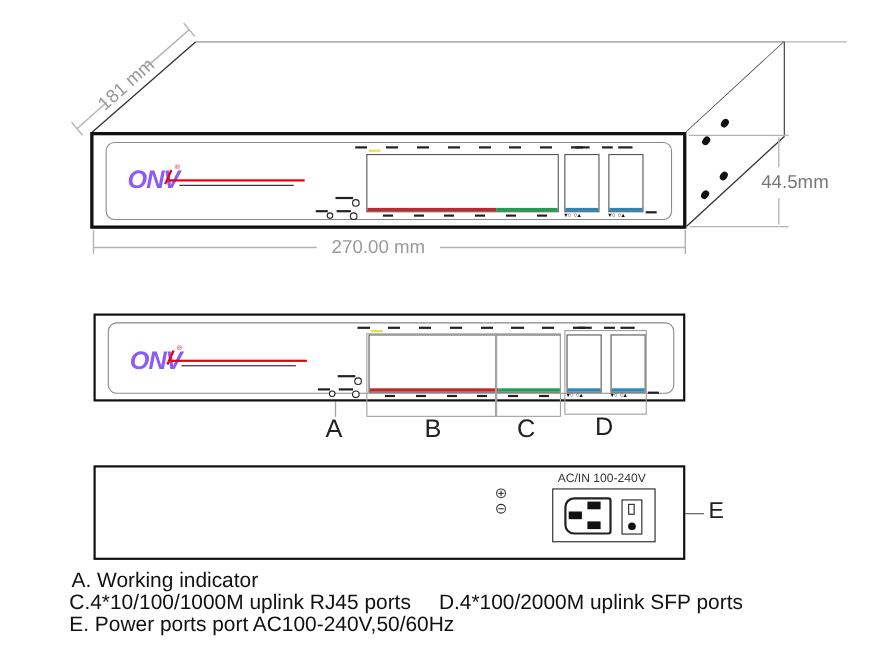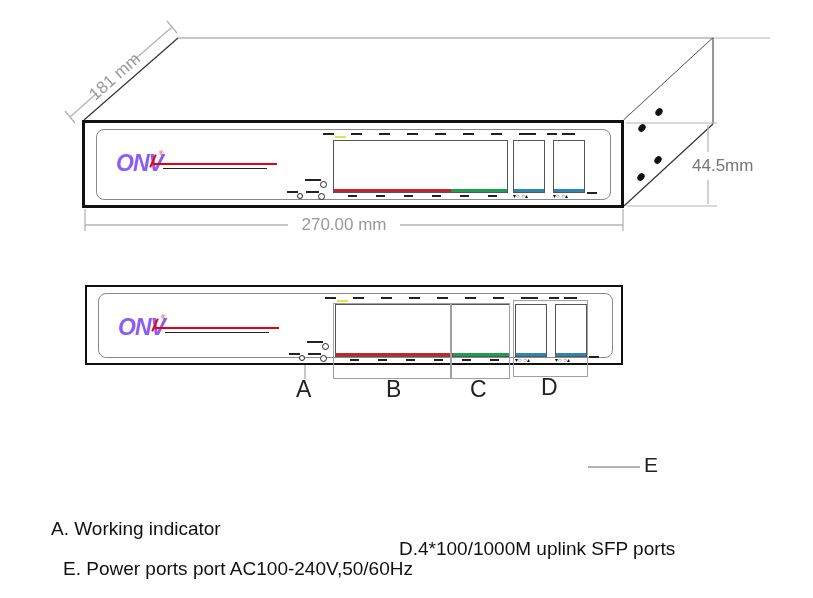--- a/index.html
+++ b/index.html
@@ -190,19 +190,41 @@
   </div>
 
   <div class="co-box" style="left:333px;top:303px;width:117px;height:74px;"></div>
   <div class="co-box" style="left:450px;top:303px;width:58px;height:74px;"></div>
   <div class="co-box" style="left:513px;top:300px;width:73px;height:75px;"></div>
   <div class="co-label" style="left:296px;top:376px;">A</div>
   <div class="co-label" style="left:386px;top:376px;">B</div>
   <div class="co-label" style="left:470px;top:376px;">C</div>
   <div class="co-label" style="left:541px;top:374px;">D</div>
 
+  <div id="panelrear" class="panel">
+    <div class="screw" style="left:364px;top:19px;">
+      <div class="screw-cross-h"></div>
+        <div class="screw-cross-v"></div>
+    </div>
+    <div class="screw" style="left:364px;top:33px;">
+      <div class="screw-slot"></div>
+    </div>
+    <div class="pwr-label">AC/IN 100-240V</div>
+    <div class="pwr-rect">
+      <div class="iec-inlet">
+        <div class="prong" style="left:19px;top:2px;"></div>
+        <div class="prong" style="left:2px;top:11px;"></div>
+        <div class="prong" style="left:19px;top:20px;"></div>
+      </div>
+      <div class="fuse">
+        <div class="fuse-win"></div>
+        <div class="fuse-dot"></div>
+      </div>
+    </div>
+  </div>
   <div class="e-label">E</div>
 
-  <div class="legend" style="left:51px;top:518px;">A. Working indicator</div>
-  <div class="legend" style="left:399px;top:538px;">D.4*100/1000M uplink SFP ports</div>
+  <div class="legend" style="left:65px;top:518px;">A. Working indicator</div>
+  <div class="legend" style="left:63px;top:538px;">C.4*10/100/1000M uplink RJ45 ports</div>
+  <div class="legend" style="left:399px;top:538px;">D.4*100/2000M uplink SFP ports</div>
   <div class="legend" style="left:63px;top:558px;">E. Power ports port AC100-240V,50/60Hz</div>
 
 </div>
 
 </body></html>

